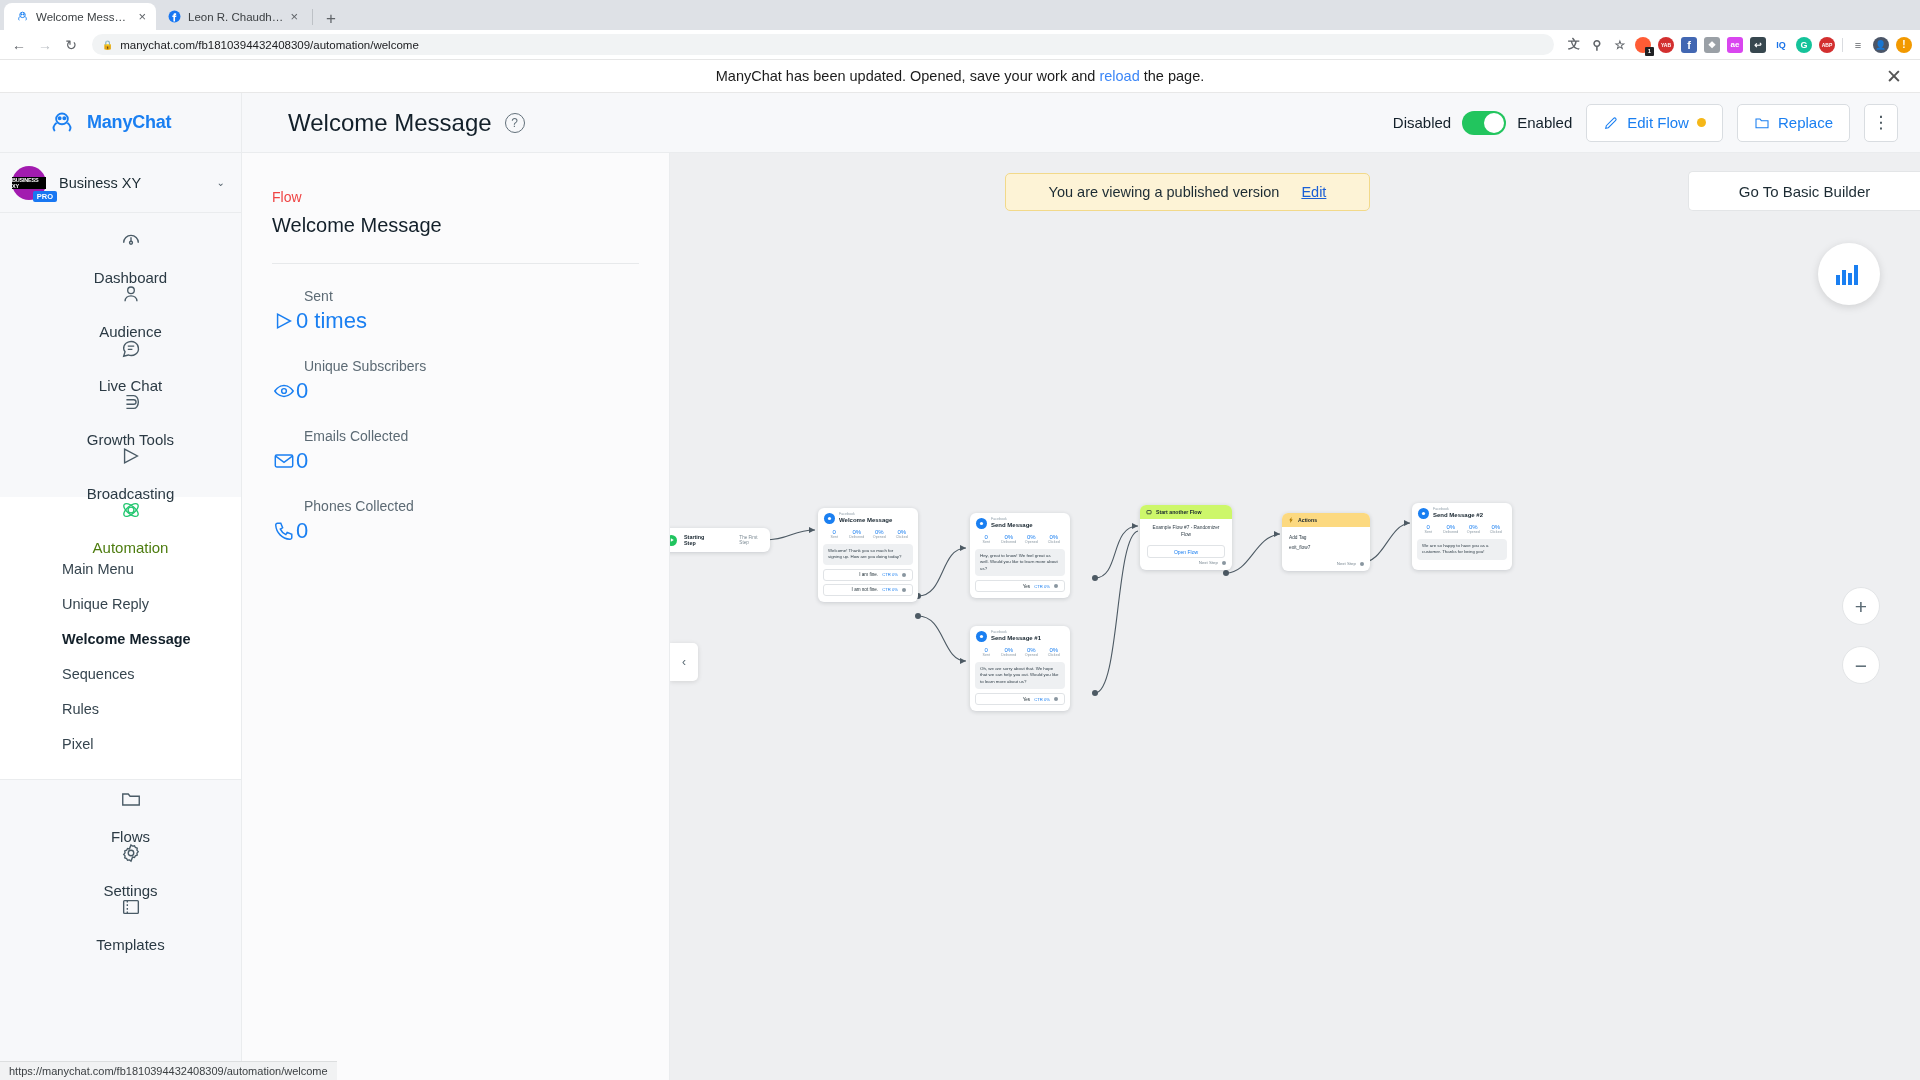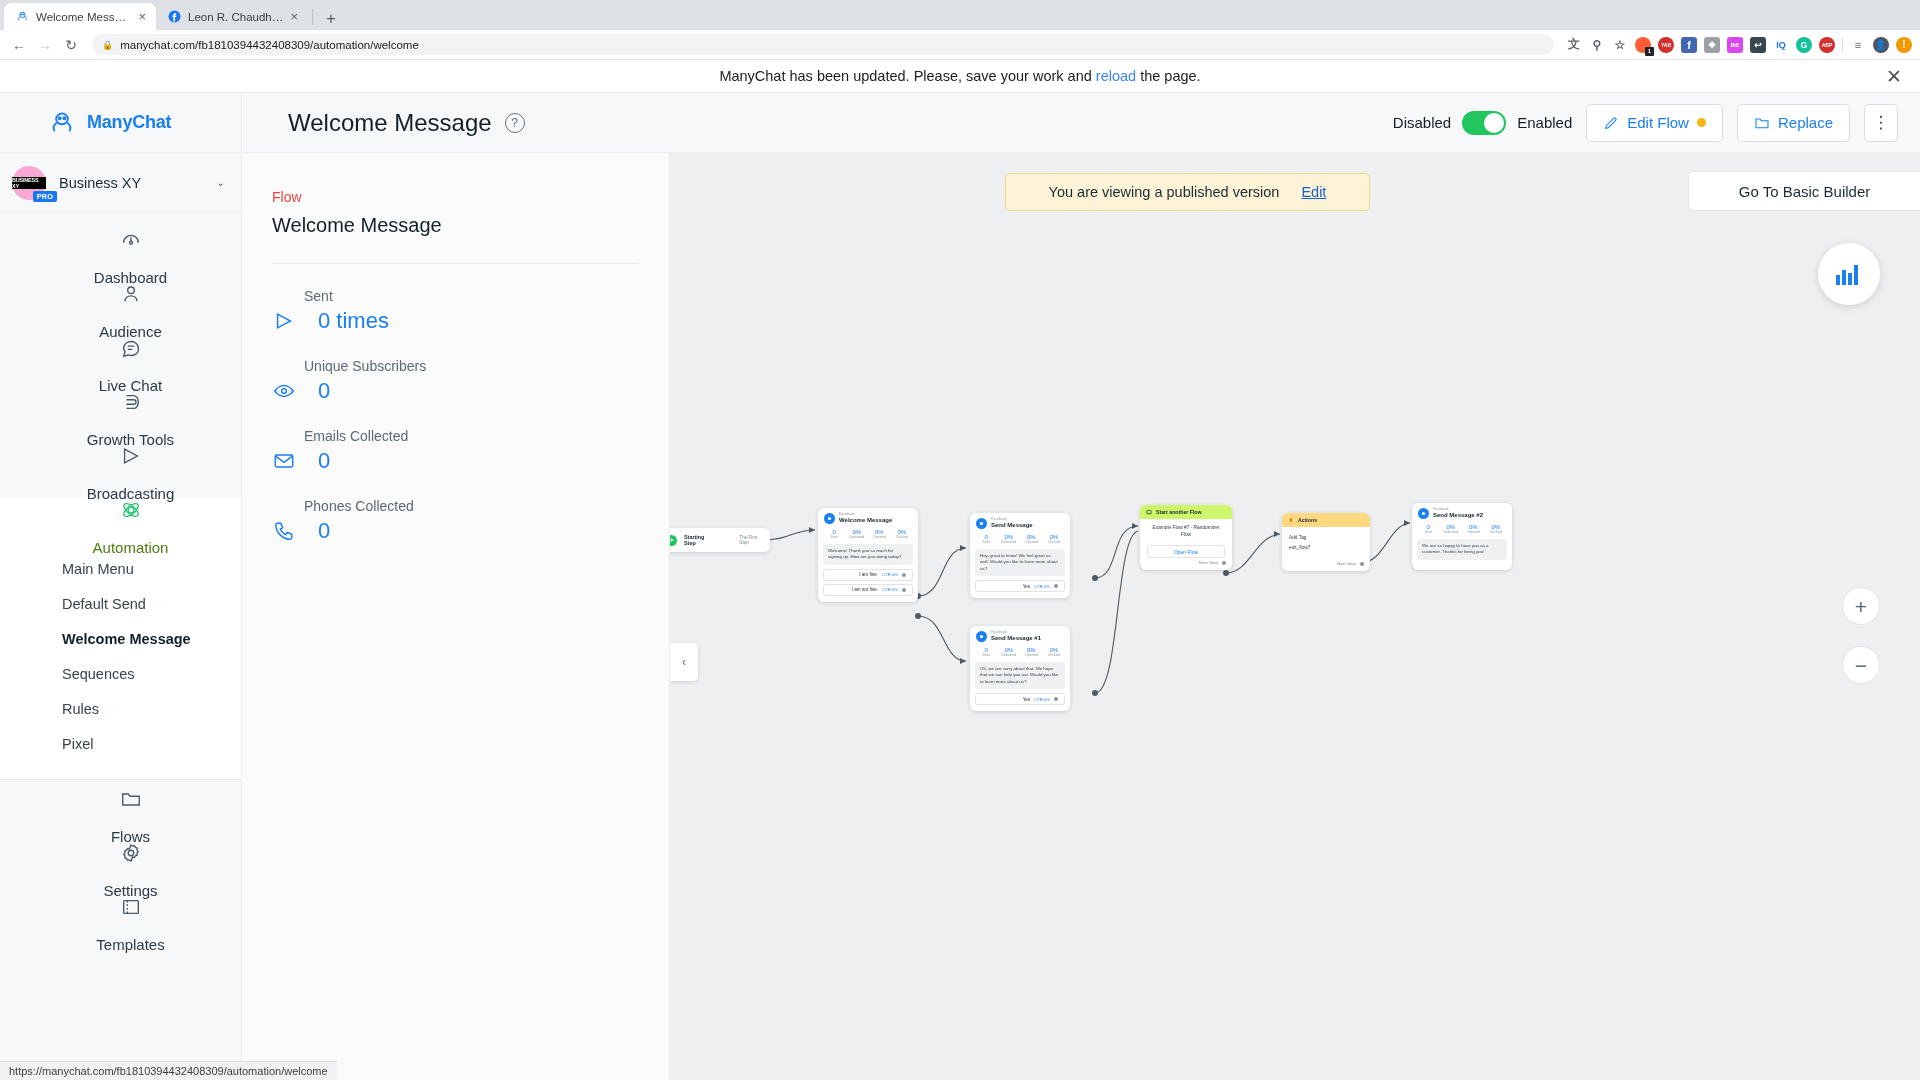--- a/index.html
+++ b/index.html
@@ -75,21 +75,21 @@
   .sidebar {
     position: absolute; left: 0; top: 0; width: 242px; height: 987px;
     background: #f7f8fa; border-right: 1px solid #eaecee;
     display: flex; flex-direction: column;
   }
   .brand { height: 60px; display: flex; align-items: center; gap: 11px; padding-left: 48px;
            border-bottom: 1px solid #eaecee; }
   .brand-name { font-size: 18px; color: #1a7ff1; font-weight: 600; letter-spacing: -.2px; }
   .account { height: 60px; display: flex; align-items: center; gap: 13px; padding: 0 16px 0 12px;
              border-bottom: 1px solid #eaecee; cursor: pointer; }
-  .avatar { width: 34px; height: 34px; border-radius: 50%; background: #f9a8d4; position: relative;
+  .avatar { width: 34px; height: 34px; border-radius: 50%; background: #a21caf; position: relative;
             display: flex; align-items: center; justify-content: center; flex: 0 0 34px; }
   .avatar-txt { color: #fff; font-size: 5.5px; font-weight: bold; background: #000;
                 letter-spacing: -.2px; }
   .pro-badge { position: absolute; right: -11px; bottom: -2px; background: #1877f2; color: #fff;
                font-size: 7.5px; font-weight: bold; padding: 1px 4px; border-radius: 2px; }
   .account-name { flex: 1; font-size: 14.5px; color: #1c2b33; }
   .chev { font-size: 10px; color: #51606a; }
 
   .nav { padding-top: 14px; flex: 1; overflow: hidden; }
   .nav-item {
@@ -110,21 +110,21 @@
   .infopanel {
     position: absolute; left: 242px; top: 60px; width: 428px; height: 927px;
     background: #fbfbfc; border-right: 1px solid #eaecee;
   }
   .info-flowhead { padding: 36px 30px 0 30px; }
   .info-label { font-size: 14px; color: #ef4444; margin-bottom: 9px; }
   .info-title { font-size: 20px; color: #13202a; }
   .info-rule { margin: 26px 30px 0 30px; border-top: 1px solid #e7e9eb; }
   .stat { padding: 24px 30px 0 30px; }
   .stat-label { font-size: 14px; color: #5c6a74; margin-bottom: 4px; padding-left: 32px; }
-  .stat-row { display: flex; align-items: center; gap: 22px; }
+  .stat-row { display: flex; align-items: center; gap: 0; }
   .stat-ico { width: 24px; height: 24px; flex: 0 0 24px; display: flex; align-items: center;
               justify-content: center; color: #1a7ff1; }
   .stat-val { font-size: 22px; color: #1a7ff1; }
 
   
   .apphead {
     position: absolute; left: 242px; top: 0; width: 1678px; height: 60px;
     background: #f7f8fa; border-bottom: 1px solid #eaecee;
     display: flex; align-items: center; padding: 0 22px 0 46px;
   }
@@ -281,21 +281,21 @@
       <span class="ti" style="background:#15c39a;font-size:9px">G</span>
       <span class="ti" style="background:#d32f2f;font-size:5px">ABP</span>
       <span class="ti-divider"></span>
       <span class="ti ti-plain" style="font-size:11px">≡</span>
       <span class="ti" style="background:#4a5568;font-size:9px">👤</span>
       <span class="ti" style="background:#f29900;font-size:10px">!</span>
     </div>
   </div>
 
   <div class="notif-bar">
-    <span><span>ManyChat has been updated. Please, save your work and </span><a href="#">reload</a><span> the page.</span></span>
+    <span><span>ManyChat has been updated. Opened, save your work and </span><a href="#">reload</a><span> the page.</span></span>
     <span class="notif-close">✕</span>
   </div>
 
   <div class="app">
 
     <div class="sidebar">
       <div class="brand">
         <span>
           <svg width="28" height="28" viewBox="0 0 24 24" fill="none" stroke="#1a7ff1" stroke-width="1.6">
             <ellipse cx="12" cy="8.5" rx="5" ry="4.6"></ellipse>
@@ -368,21 +368,21 @@
             <span class="ico">
               <svg width="22" height="22" viewBox="0 0 24 24" fill="none" stroke="currentColor" stroke-width="1.5">
                 <circle cx="12" cy="12" r="3.2"></circle>
                 <ellipse cx="12" cy="12" rx="9.5" ry="4.4" transform="rotate(40 12 12)"></ellipse>
                 <ellipse cx="12" cy="12" rx="9.5" ry="4.4" transform="rotate(-40 12 12)"></ellipse>
               </svg>
             </span>
             <span>Automation</span>
           </div>
           <div class="sub-item">Main Menu</div>
-          <div class="sub-item">Default Send</div>
+          <div class="sub-item">Unique Reply</div>
           <div class="sub-item current">Welcome Message</div>
           <div class="sub-item">Sequences</div>
           <div class="sub-item">Rules</div>
           <div class="sub-item">Pixel</div>
           <div style="height:18px"></div>
         </div>
 
         <div class="nav-bottom">
           <div class="nav-item">
             <span class="ico">

